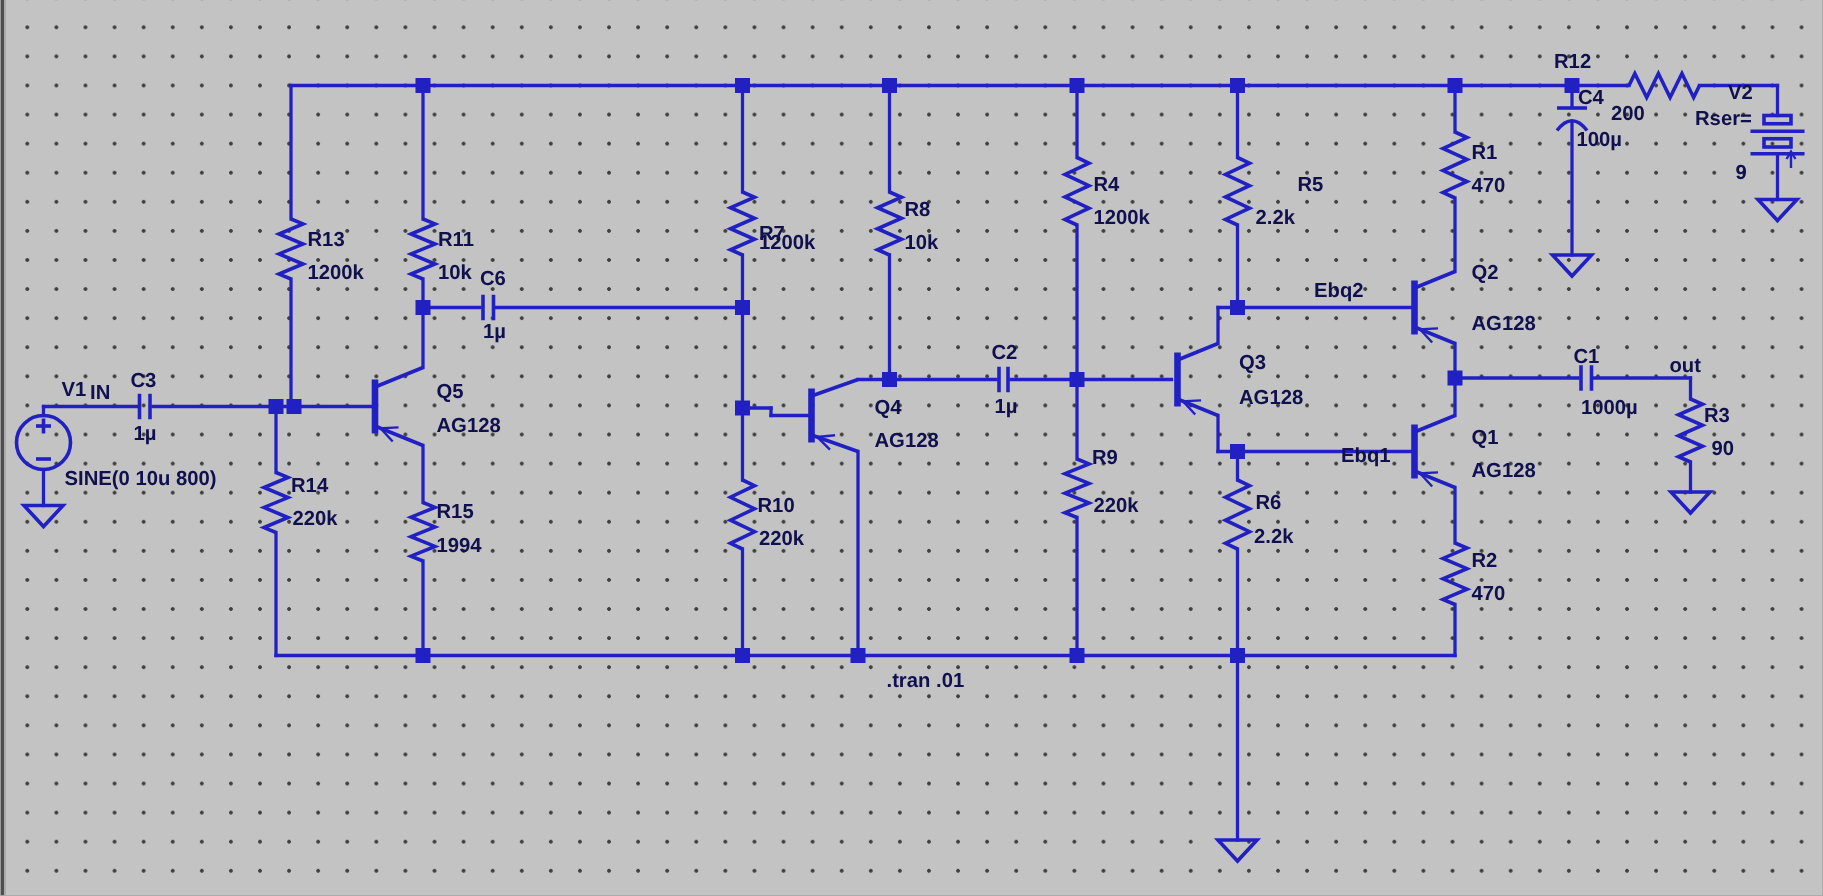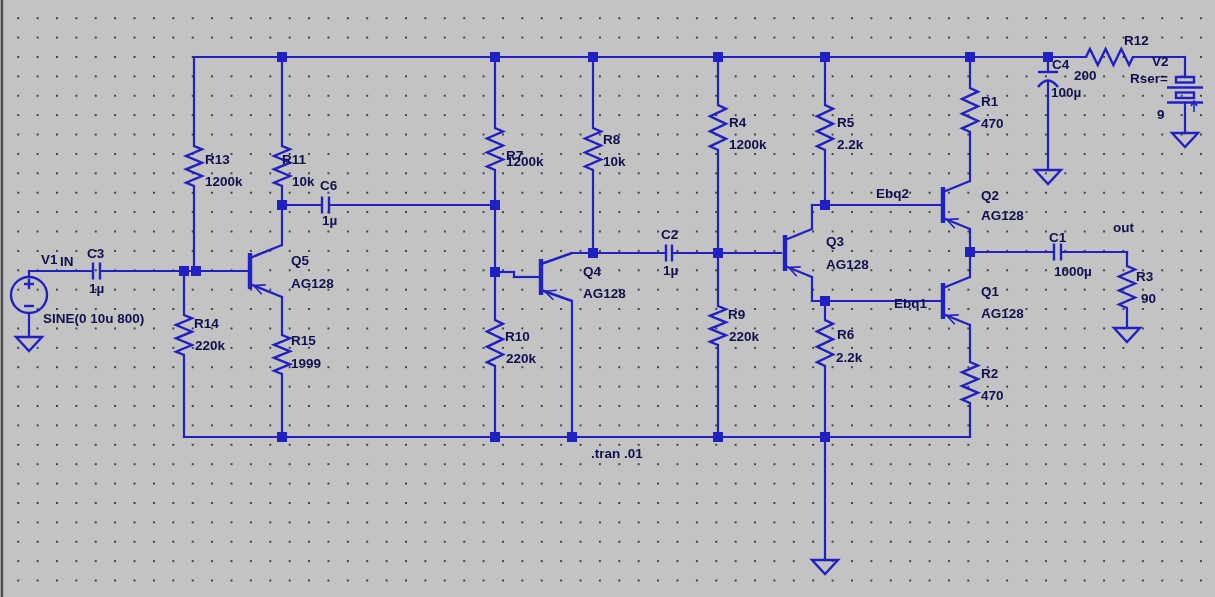--- a/index.html
+++ b/index.html
@@ -221,21 +221,21 @@
       <rect x="277" y="432" width="10" height="10" class="j"></rect>
       <rect x="490" y="432" width="10" height="10" class="j"></rect>
       <rect x="567" y="432" width="10" height="10" class="j"></rect>
       <rect x="713" y="432" width="10" height="10" class="j"></rect>
       <rect x="820" y="432" width="10" height="10" class="j"></rect>
     </svg>
 
   <div id="edge"></div>
 
   <div class="lbl" style="left:60px;top:254px">IN</div>
-  <div class="lbl" style="left:1113px;top:220px">out</div>
+  <div class="lbl" style="left:1113px;top:236px">out</div>
   <div class="lbl" style="left:876px;top:186px">Ebq2</div>
   <div class="lbl" style="left:894px;top:296px">Ebq1</div>
   <div class="lbl" style="left:591px;top:446px">.tran .01</div>
 
   <div class="lbl" style="left:41px;top:252px">V1</div>
   <div class="lbl" style="left:43px;top:311px">SINE(0 10u 800)</div>
   <div class="lbl" style="left:1152px;top:54px">V2</div>
   <div class="lbl" style="left:1130px;top:71px">Rser=</div>
   <div class="lbl" style="left:1157px;top:107px">9</div>
 
@@ -245,52 +245,52 @@
   <div class="lbl" style="left:322px;top:213px">1µ</div>
   <div class="lbl" style="left:661px;top:227px">C2</div>
   <div class="lbl" style="left:663px;top:263px">1µ</div>
   <div class="lbl" style="left:1049px;top:230px">C1</div>
   <div class="lbl" style="left:1054px;top:264px">1000µ</div>
   <div class="lbl" style="left:1052px;top:57px">C4</div>
   <div class="lbl" style="left:1051px;top:85px">100µ</div>
 
   <div class="lbl" style="left:205px;top:152px">R13</div>
   <div class="lbl" style="left:205px;top:174px">1200k</div>
-  <div class="lbl" style="left:282px;top:152px">R11</div>
+  <div class="lbl" style="left:292px;top:152px">R11</div>
   <div class="lbl" style="left:292px;top:174px">10k</div>
   <div class="lbl" style="left:194px;top:316px">R14</div>
   <div class="lbl" style="left:195px;top:338px">220k</div>
   <div class="lbl" style="left:291px;top:333px">R15</div>
-  <div class="lbl" style="left:291px;top:356px">1999</div>
+  <div class="lbl" style="left:291px;top:356px">1994</div>
   <div class="lbl" style="left:506px;top:148px">R7</div>
   <div class="lbl" style="left:506px;top:154px">1200k</div>
   <div class="lbl" style="left:603px;top:132px">R8</div>
   <div class="lbl" style="left:603px;top:154px">10k</div>
   <div class="lbl" style="left:505px;top:329px">R10</div>
   <div class="lbl" style="left:506px;top:351px">220k</div>
   <div class="lbl" style="left:729px;top:115px">R4</div>
   <div class="lbl" style="left:729px;top:137px">1200k</div>
-  <div class="lbl" style="left:837px;top:115px">R5</div>
+  <div class="lbl" style="left:865px;top:115px">R5</div>
   <div class="lbl" style="left:837px;top:137px">2.2k</div>
-  <div class="lbl" style="left:728px;top:307px">R9</div>
+  <div class="lbl" style="left:728px;top:297px">R9</div>
   <div class="lbl" style="left:729px;top:329px">220k</div>
   <div class="lbl" style="left:837px;top:327px">R6</div>
   <div class="lbl" style="left:836px;top:350px">2.2k</div>
   <div class="lbl" style="left:981px;top:94px">R1</div>
   <div class="lbl" style="left:981px;top:116px">470</div>
   <div class="lbl" style="left:981px;top:366px">R2</div>
   <div class="lbl" style="left:981px;top:388px">470</div>
   <div class="lbl" style="left:1136px;top:269px">R3</div>
   <div class="lbl" style="left:1141px;top:291px">90</div>
-  <div class="lbl" style="left:1124px;top:33px">R12</div>
+  <div class="lbl" style="left:1036px;top:33px">R12</div>
   <div class="lbl" style="left:1074px;top:68px">200</div>
 
   <div class="lbl" style="left:291px;top:253px">Q5</div>
   <div class="lbl" style="left:291px;top:276px">AG128</div>
   <div class="lbl" style="left:583px;top:264px">Q4</div>
   <div class="lbl" style="left:583px;top:286px">AG128</div>
   <div class="lbl" style="left:826px;top:234px">Q3</div>
   <div class="lbl" style="left:826px;top:257px">AG128</div>
-  <div class="lbl" style="left:981px;top:188px">Q2</div>
+  <div class="lbl" style="left:981px;top:174px">Q2</div>
   <div class="lbl" style="left:981px;top:208px">AG128</div>
   <div class="lbl" style="left:981px;top:284px">Q1</div>
   <div class="lbl" style="left:981px;top:306px">AG128</div>
 </div>
 
 </body></html>

